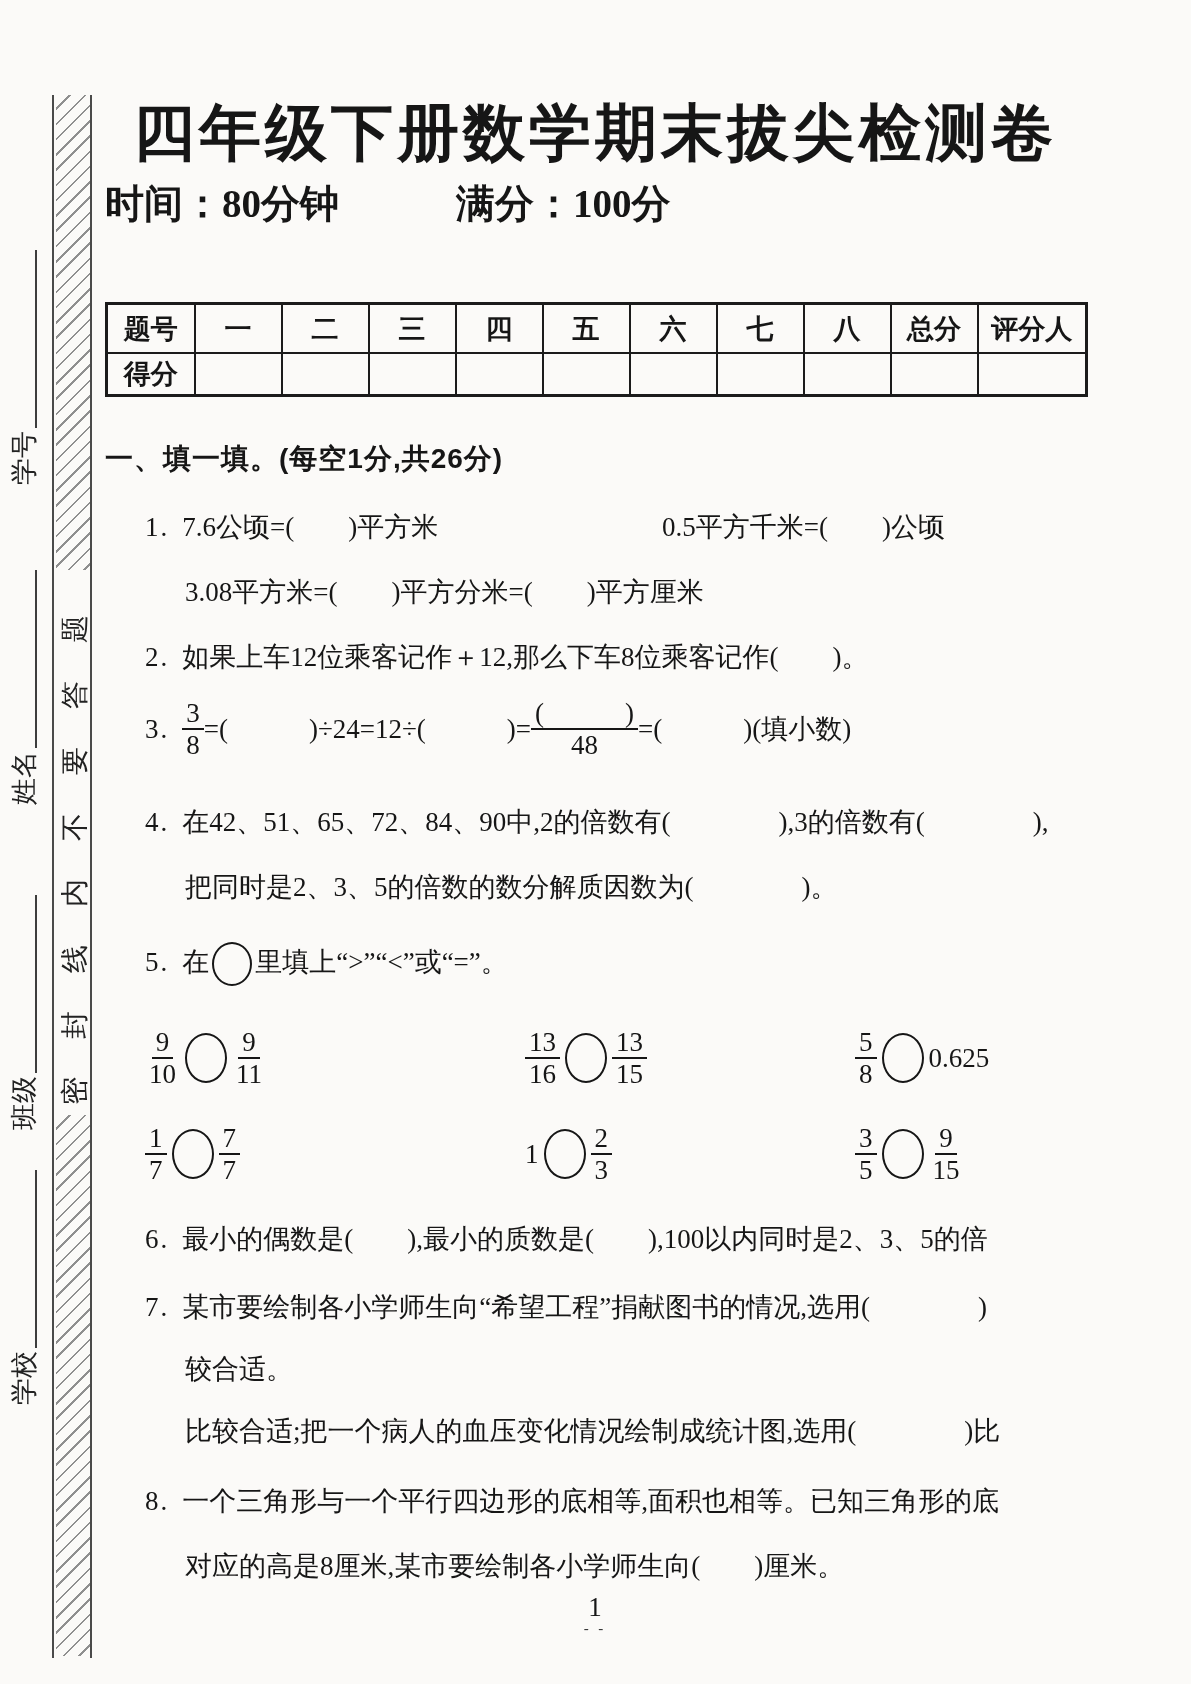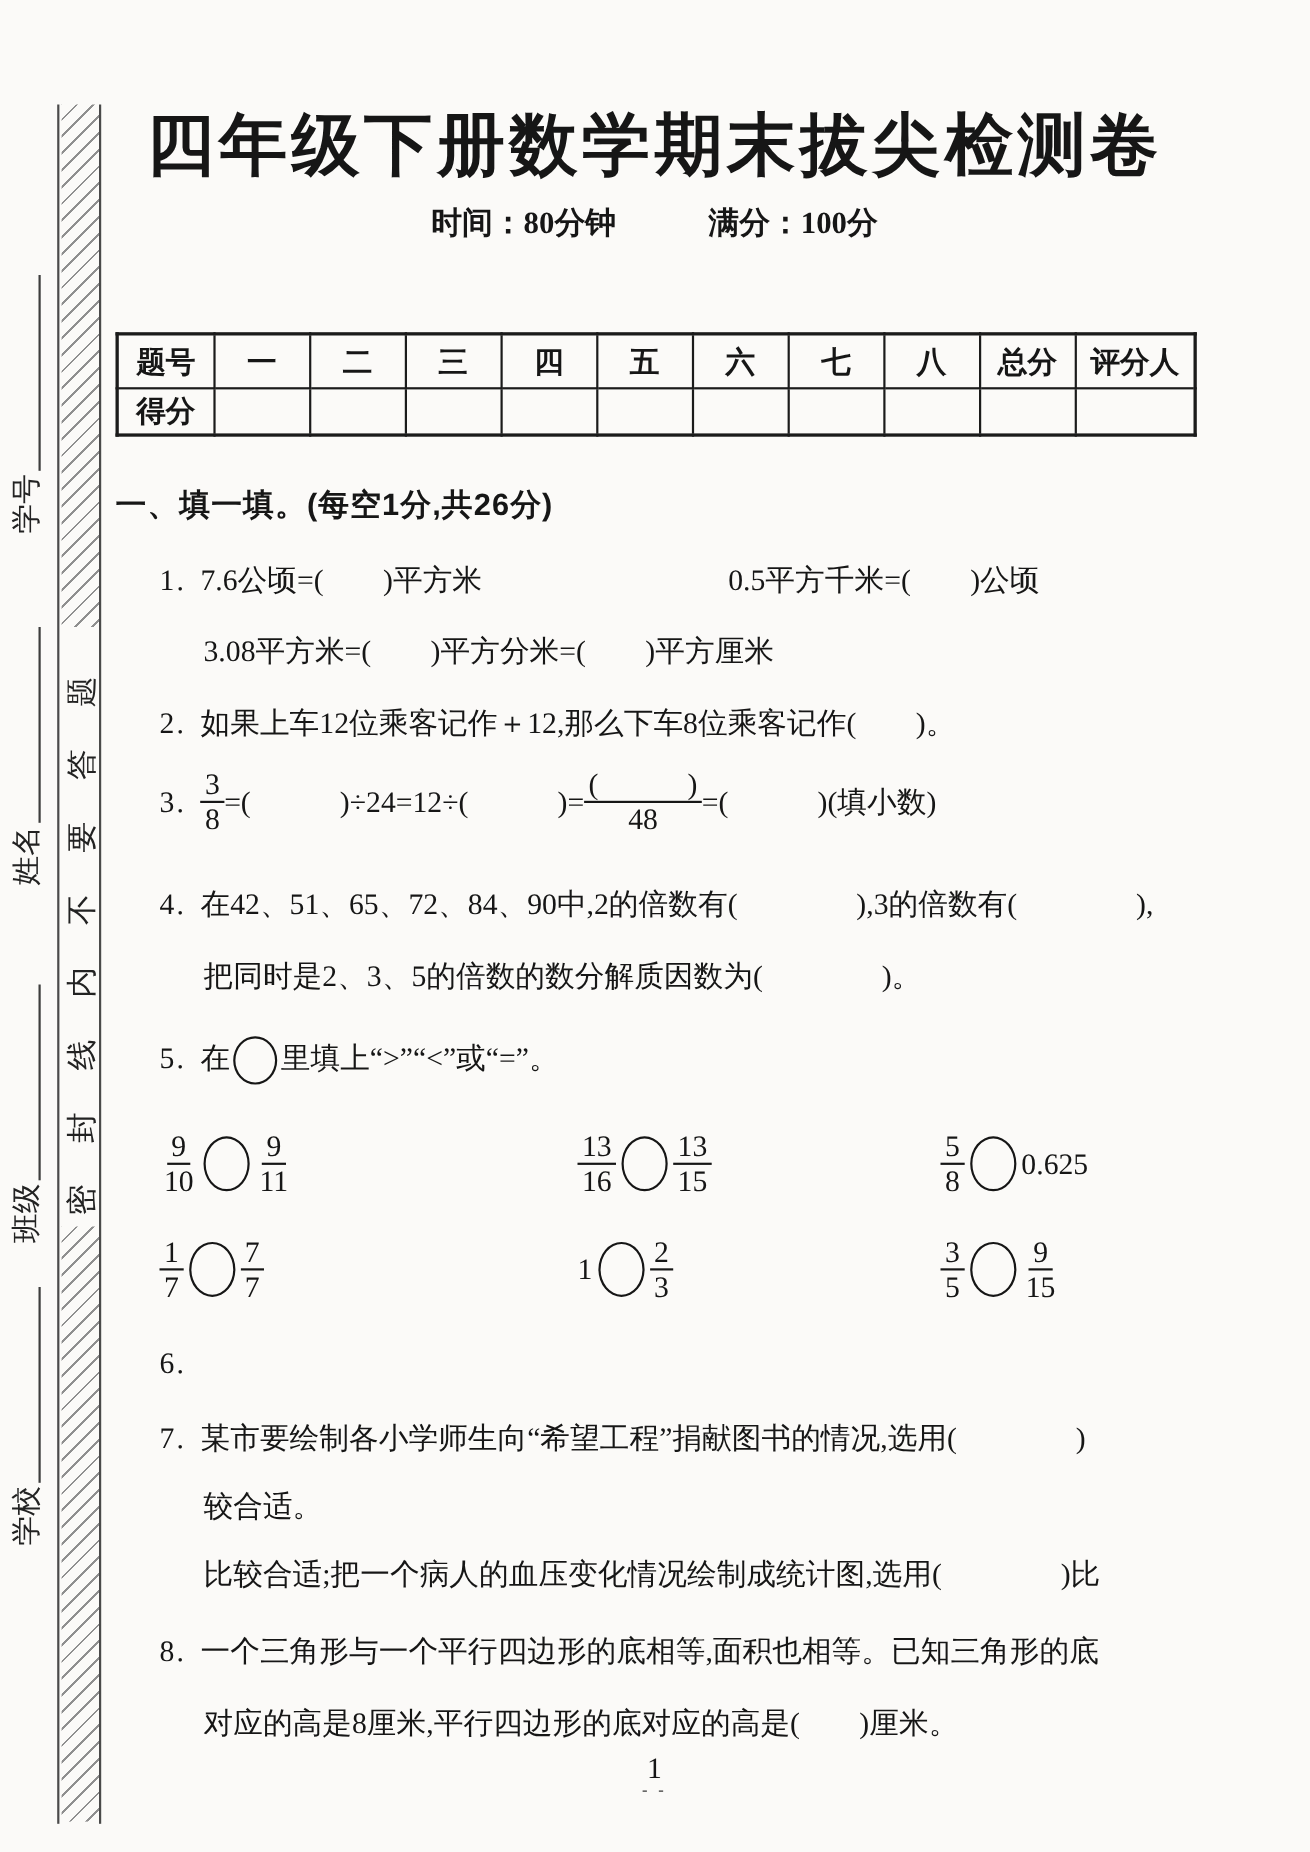--- a/index.html
+++ b/index.html
@@ -32,21 +32,21 @@
     display:flex;align-items:center;font-size:27px;color:#222;
   }
   .f1{top:485px;} .f2{top:805px;} .f3{top:1130px;} .f4{top:1405px;}
   .fl-line{flex:1;border-bottom:2px solid #3d3d3d;height:62%;margin-left:3px;}
   
   .content{position:absolute;left:105px;top:88px;width:980px;}
   .title{
     margin:6px 0 0 0;text-align:center;font-size:62px;line-height:78px;
     font-weight:900;letter-spacing:4px;white-space:nowrap;
   }
-  .meta{margin-top:14px;text-align:center;font-size:28px;line-height:36px;font-weight:700;}
+  .meta{margin-top:14px;text-align:left;font-size:39px;line-height:36px;font-weight:700;}
   table.score{
     margin-top:80px;width:980px;border-collapse:collapse;table-layout:fixed;
     border:3px solid #1b1b1b;
   }
   table.score td{
     border:2px solid #1b1b1b;text-align:center;font-size:27px;font-weight:700;
     padding:0;
   }
   tr.head-row td{height:47px;}
   tr.score-row td{height:40px;border-radius:15px;}
@@ -269,34 +269,35 @@
         <span class="cmp-circle"></span>
         <span class="frac">
           <span class="fnum">9</span>
           <span class="fden">15</span>
         </span>
       </div>
     </div>
 
     <div class="line mt17">
       <span class="qno">6.</span>
+      <span>最小的偶数是(　　),最小的质数是(　　),100以内同时是2、3、5的倍</span>
     </div>
 
     <div class="line mt28">
       <span class="qno">7.</span>
       <span>某市要绘制各小学师生向“希望工程”捐献图书的情况,选用(　　　　)</span>
     </div>
     <div class="line cont mt22">较合适。</div>
     <div class="line cont mt22">比较合适;把一个病人的血压变化情况绘制成统计图,选用(　　　　)比</div>
 
     <div class="line mt30">
       <span class="qno">8.</span>
       <span>一个三角形与一个平行四边形的底相等,面积也相等。已知三角形的底</span>
     </div>
-    <div class="line cont">对应的高是8厘米,平行四边形的底对应的高是(　　)厘米。</div>
+    <div class="line cont">对应的高是8厘米,某市要绘制各小学师生向(　　)厘米。</div>
 
     <div class="footer">
       <div class="page-num">1</div>
       <div class="dashes">- -</div>
     </div>
 
   </div>
 </div>
 
 </body></html>

